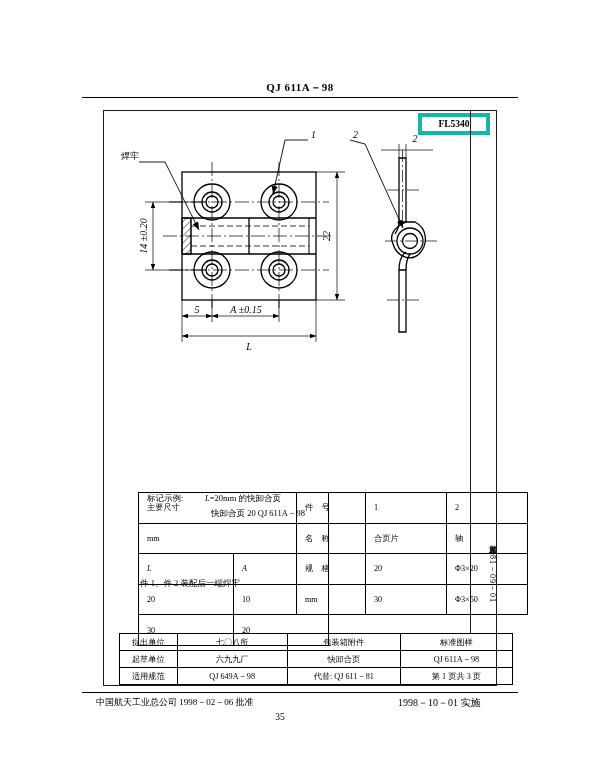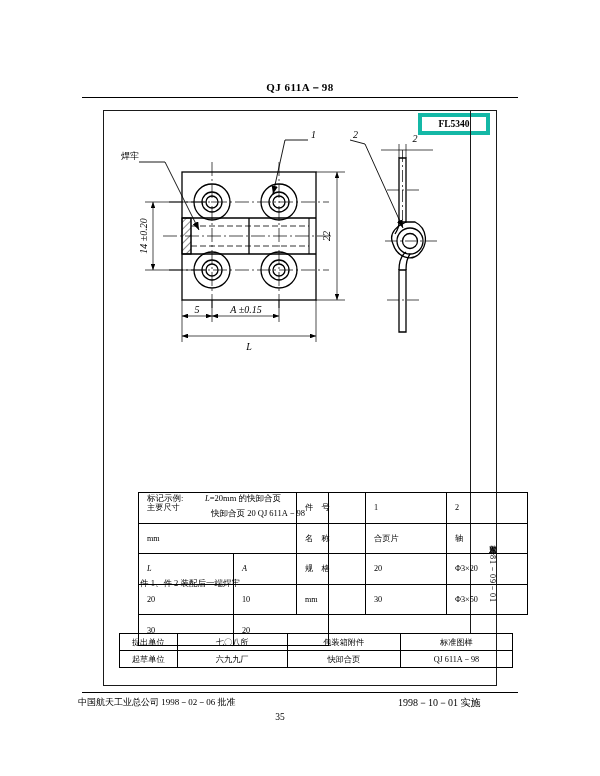--- a/index.html
+++ b/index.html
@@ -74,21 +74,21 @@
   .tb td{
     border:0.9px solid #000;text-align:center;height:16px;padding:0;
     font-family:"Liberation Serif",serif;
   }
   .tb td.c1{width:56px;}
   .tb td.c2{width:108px;text-align:center;}
   .tb td.c3{width:111px;}
   .tb td.c4{width:110px;}
 
   .rule-bot{position:absolute;left:82px;top:692px;width:436px;height:1.4px;background:#000;}
-  .footer-left{position:absolute;left:78px;top:696px;font-size:9px;font-family:"Liberation Serif",serif;}
+  .footer-left{position:absolute;left:96px;top:696px;font-size:9px;font-family:"Liberation Serif",serif;}
   .footer-right{position:absolute;left:398px;top:696px;font-size:10px;font-family:"Liberation Serif",serif;}
   .pageno{position:absolute;left:0;top:712px;width:560px;text-align:center;font-size:9.5px;}
 
   .dimtext{font-family:"Liberation Serif",serif;font-style:italic;font-size:10px;}
   .cntext{font-family:"Liberation Serif",serif;font-size:9px;}
 </style>
 </head>
 <body>
 
 <div class="page">
@@ -308,20 +308,26 @@
         <td class="c2">七〇八所</td>
         <td class="c3">包装箱附件</td>
         <td class="c4">标准图样</td>
       </tr>
       <tr>
         <td class="c1">起草单位</td>
         <td class="c2">六九九厂</td>
         <td class="c3">快卸合页</td>
         <td class="c4">QJ 611A－98</td>
       </tr>
+      <tr>
+        <td class="c1">适用规范</td>
+        <td class="c2">QJ 649A－98</td>
+        <td class="c3">代替: QJ 611－81</td>
+        <td class="c4">第 1 页共 3 页</td>
+      </tr>
     </tbody>
       </table>
   </div>
 
   <div class="rule-bot"></div>
   <div class="footer-left">中国航天工业总公司 1998－02－06 批准</div>
   <div class="footer-right">1998－10－01 实施</div>
   <div class="pageno">35</div>
 
 </div>

